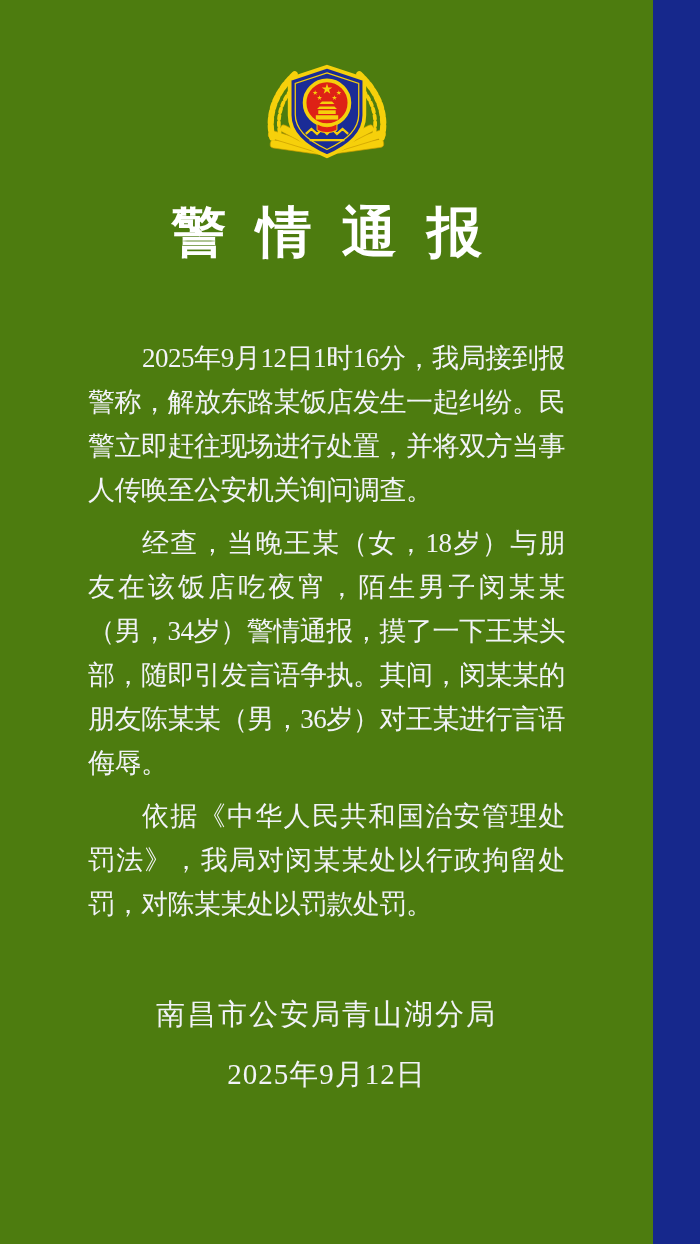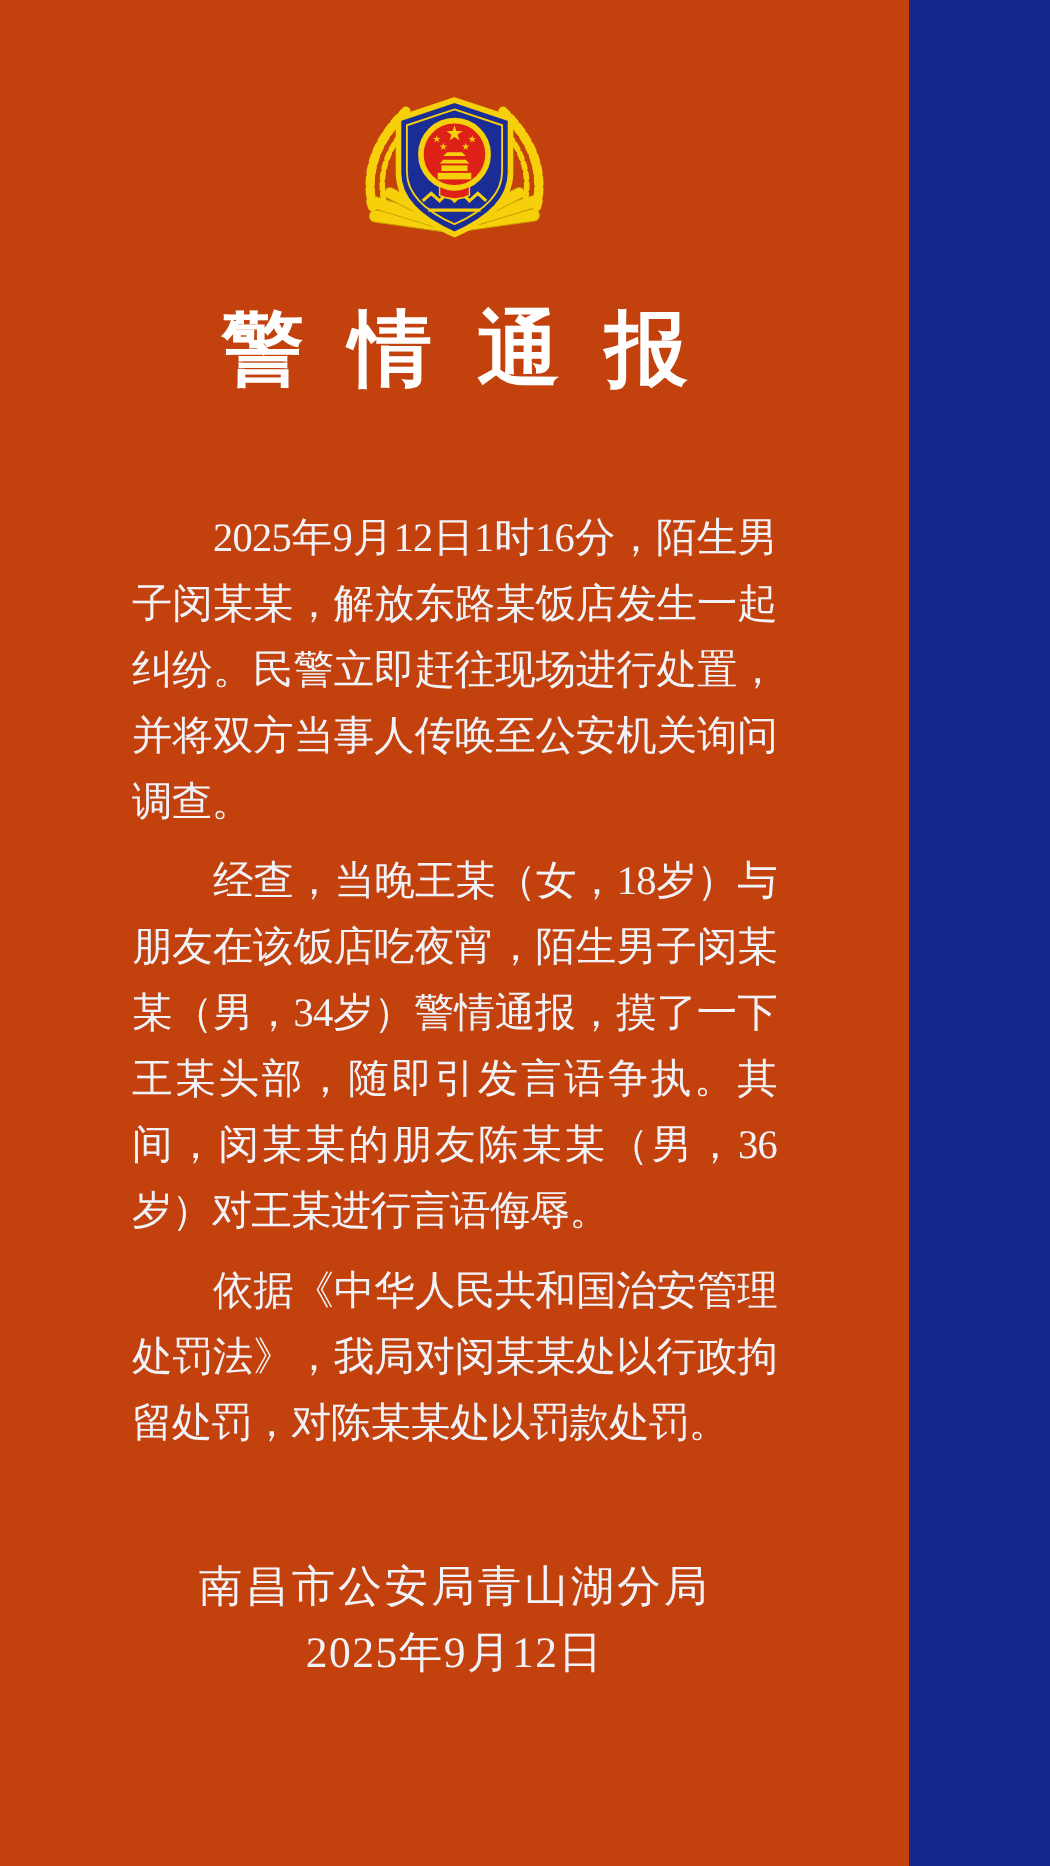--- a/index.html
+++ b/index.html
@@ -4,22 +4,22 @@
 <style>
   html, body { margin: 0; padding: 0; }
   body {
     width: 700px; height: 1244px;
     background: #16288c;
     overflow: hidden;
     font-family: "Liberation Serif", "DejaVu Serif", serif;
   }
   .page {
     position: relative;
-    width: 606px; height: 1244px;
-    background: #c2410c;
+    width: 653px; height: 1244px;
+    background: #4d7c0f;
     box-sizing: border-box;
   }
   .badge-wrap {
     display: flex;
     justify-content: center;
     padding-top: 58px;
   }
   .badge-wrap svg { width: 146px; height: 112px; display: block; }
   .title {
     margin: 30px 0 0 0;
@@ -49,21 +49,21 @@
     margin-top: 66px;
     text-align: center;
     color: #f2f3f8;
   }
   .signature .agency {
     font-size: 29px;
     letter-spacing: 2px;
     line-height: 44px;
   }
   .signature .date {
-    margin-top: 0;
+    margin-top: 16px;
     font-size: 29px;
     letter-spacing: 1px;
     line-height: 44px;
   }
 </style>
 </head>
 <body>
 
 <div class="page">
 
@@ -119,21 +119,21 @@
         <rect x="92" y="92" width="36" height="7"></rect>
       </g>
 
       <path d="M94,106 Q110,115 126,106 L126,116 Q110,124 94,116 Z" fill="#de2116" stroke="#f6d00b" stroke-width="1.5"></path>
     </svg>
   </div>
 
   <h1 class="title">警情通报</h1>
 
   <main class="notice-body">
-    <p>2025年9月12日1时16分，陌生男子闵某某，解放东路某饭店发生一起纠纷。民警立即赶往现场进行处置，并将双方当事人传唤至公安机关询问调查。</p>
+    <p>2025年9月12日1时16分，我局接到报警称，解放东路某饭店发生一起纠纷。民警立即赶往现场进行处置，并将双方当事人传唤至公安机关询问调查。</p>
     <p>经查，当晚王某（女，18岁）与朋友在该饭店吃夜宵，陌生男子闵某某（男，34岁）警情通报，摸了一下王某头部，随即引发言语争执。其间，闵某某的朋友陈某某（男，36岁）对王某进行言语侮辱。</p>
     <p>依据《中华人民共和国治安管理处罚法》，我局对闵某某处以行政拘留处罚，对陈某某处以罚款处罚。</p>
   </main>
 
   <div class="signature">
     <div class="agency">南昌市公安局青山湖分局</div>
     <div class="date">2025年9月12日</div>
   </div>
 
 </div>

